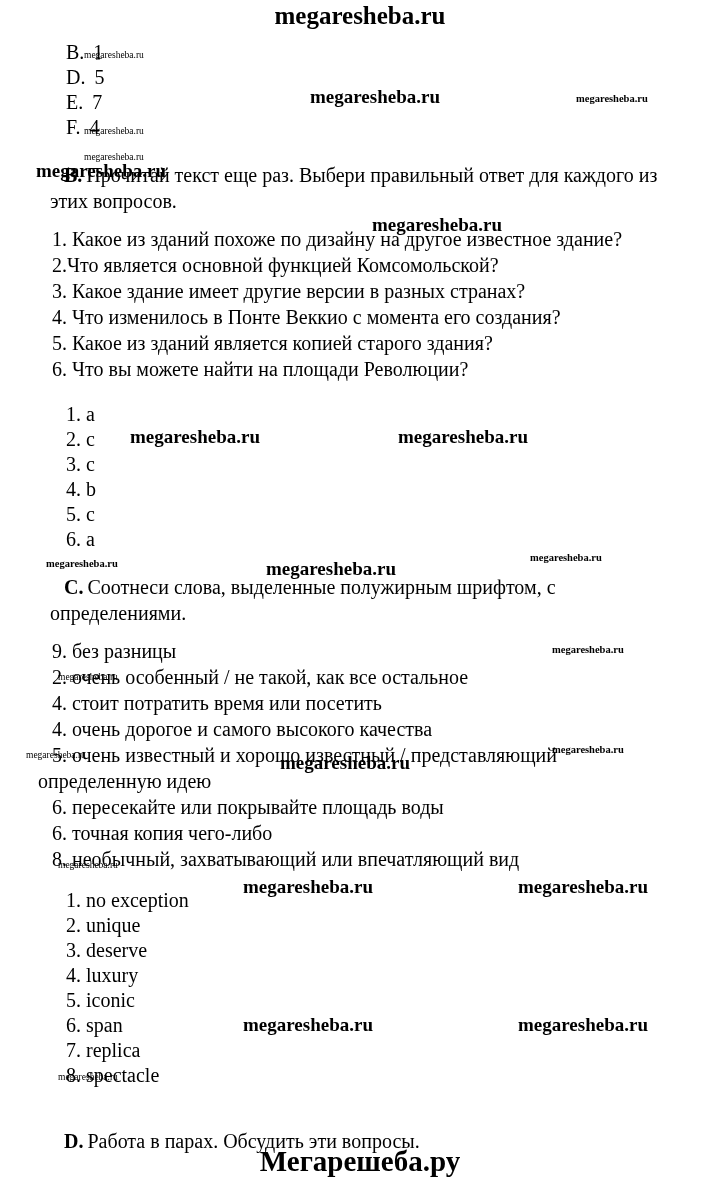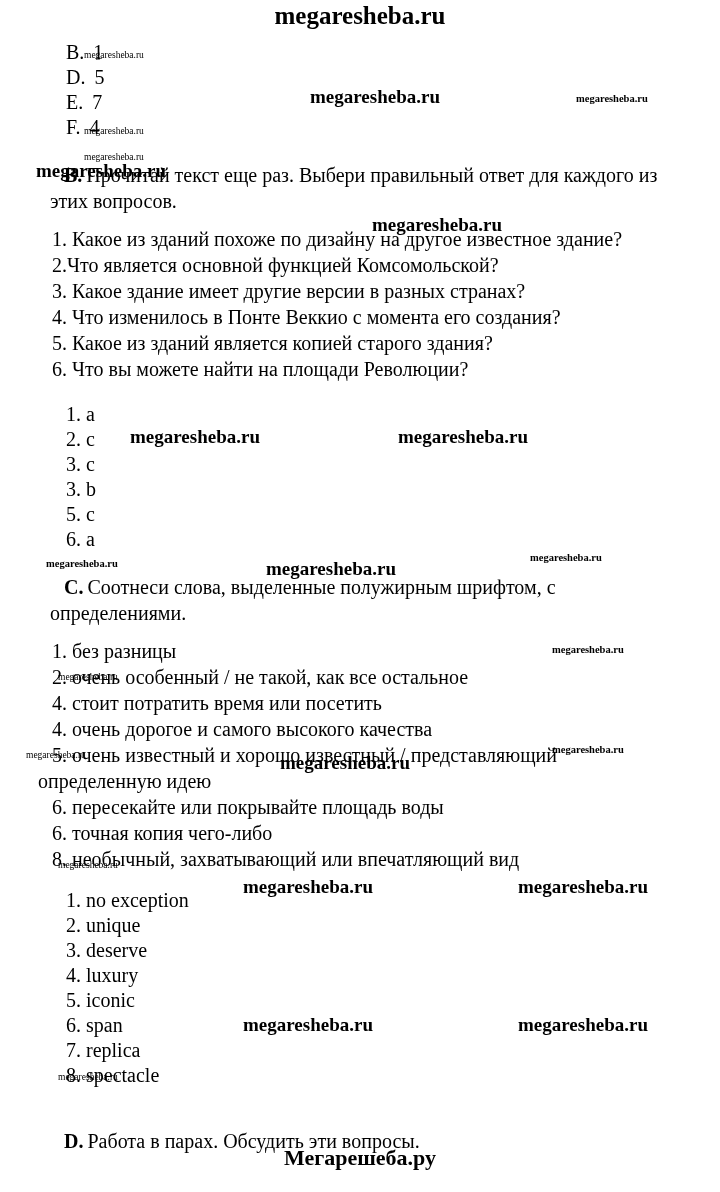--- a/index.html
+++ b/index.html
@@ -32,21 +32,21 @@
   .words { margin-top:16px; }
   .sec-d-head { margin-top:40px; }
   
   .wm { position:absolute; white-space:nowrap; color:#000; }
   .wm-head { top:2px; left:0; width:100%; text-align:center; font-size:25px; font-weight:bold; }
   .wm-lg { font-size:19px; font-weight:bold; }
   .wm-sm { font-size:10.5px; font-weight:bold; }
   .wm-xs { font-size:9.5px; }
   .footer {
     position:absolute; top:1145px; left:0; width:100%;
-    text-align:center; font-size:22px; font-weight:bold;
+    text-align:center; font-size:29px; font-weight:bold;
   }
 </style>
 </head>
 <body>
 
 <div class="page">
 
   <div class="wm wm-head">megaresheba.ru</div>
   <div class="wm wm-xs" style="left:84px; top:50px;">megaresheba.ru</div>
   <div class="wm wm-lg" style="left:310px; top:86px;">megaresheba.ru</div>
@@ -89,29 +89,29 @@
       <div class="line">3. Какое здание имеет другие версии в разных странах?</div>
       <div class="line">4. Что изменилось в Понте Веккио с момента его создания?</div>
       <div class="line">5. Какое из зданий является копией старого здания?</div>
       <div class="line">6. Что вы можете найти на площади Революции?</div>
     </div>
 
     <div class="answers-b">
       <div class="ans-line">1. a</div>
       <div class="ans-line">2. c</div>
       <div class="ans-line">3. c</div>
-      <div class="ans-line">3. b</div>
+      <div class="ans-line">4. b</div>
       <div class="ans-line">5. c</div>
       <div class="ans-line">6. a</div>
     </div>
 
     <p class="para sec-c-head"><b>С.</b><span>Соотнеси слова, выделенные полужирным шрифтом, с определениями.</span></p>
 
     <div class="definitions">
-      <div class="line">1. без разницы</div>
+      <div class="line">9. без разницы</div>
       <div class="line">2. очень особенный / не такой, как все остальное</div>
       <div class="line">4. стоит потратить время или посетить</div>
       <div class="line">4. очень дорогое и самого высокого качества</div>
       <div class="line w-narrow">5. очень известный и хорошо известный / представляющий определенную идею</div>
       <div class="line">6. пересекайте или покрывайте площадь воды</div>
       <div class="line">6. точная копия чего-либо</div>
       <div class="line">8. необычный, захватывающий или впечатляющий вид</div>
     </div>
 
     <div class="words">

